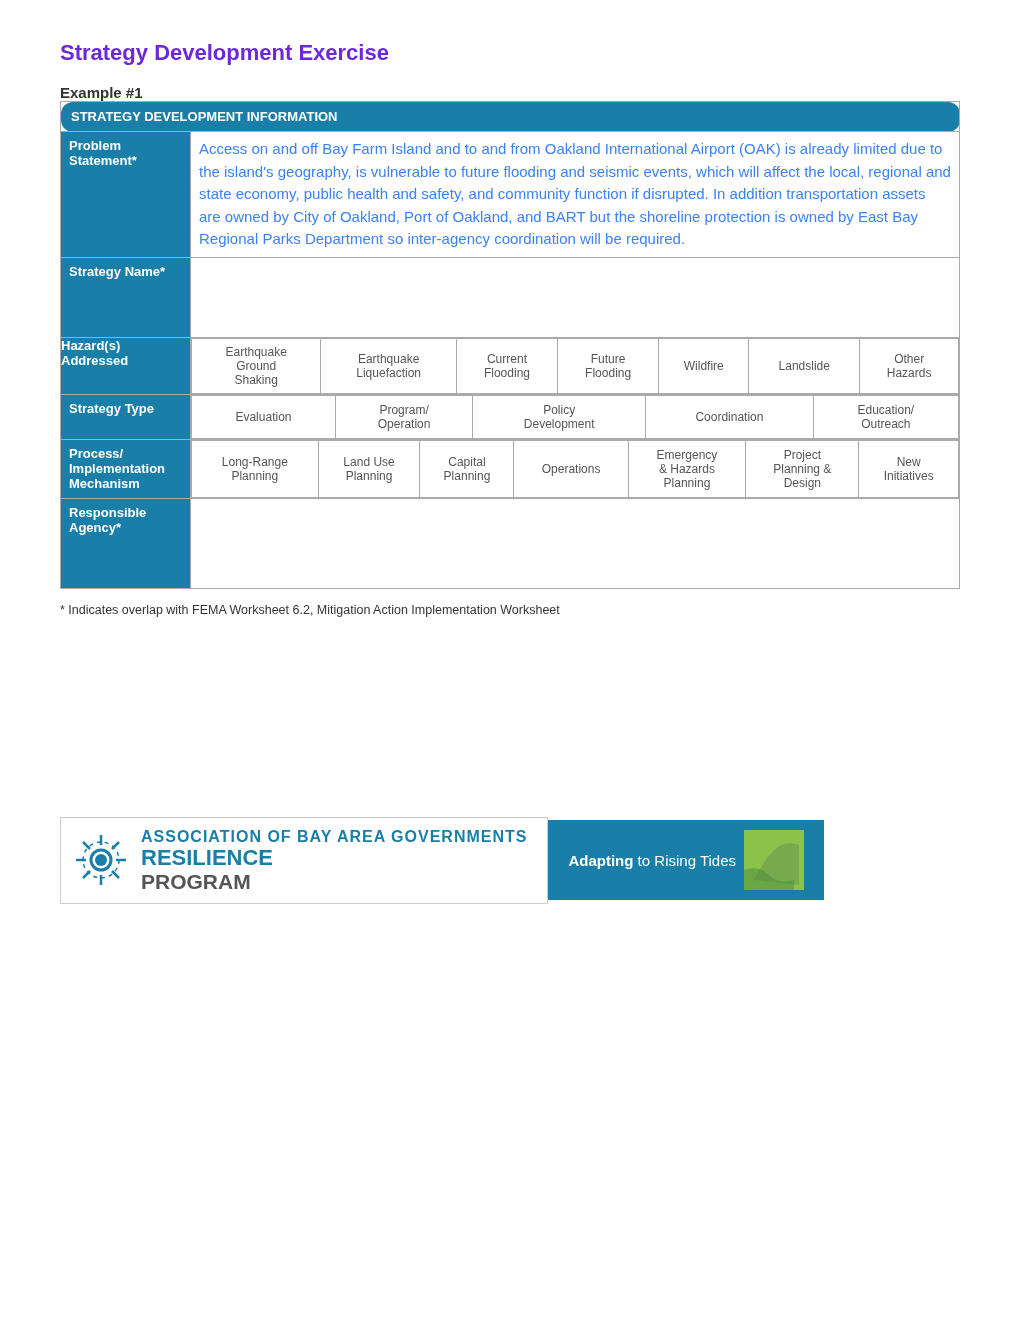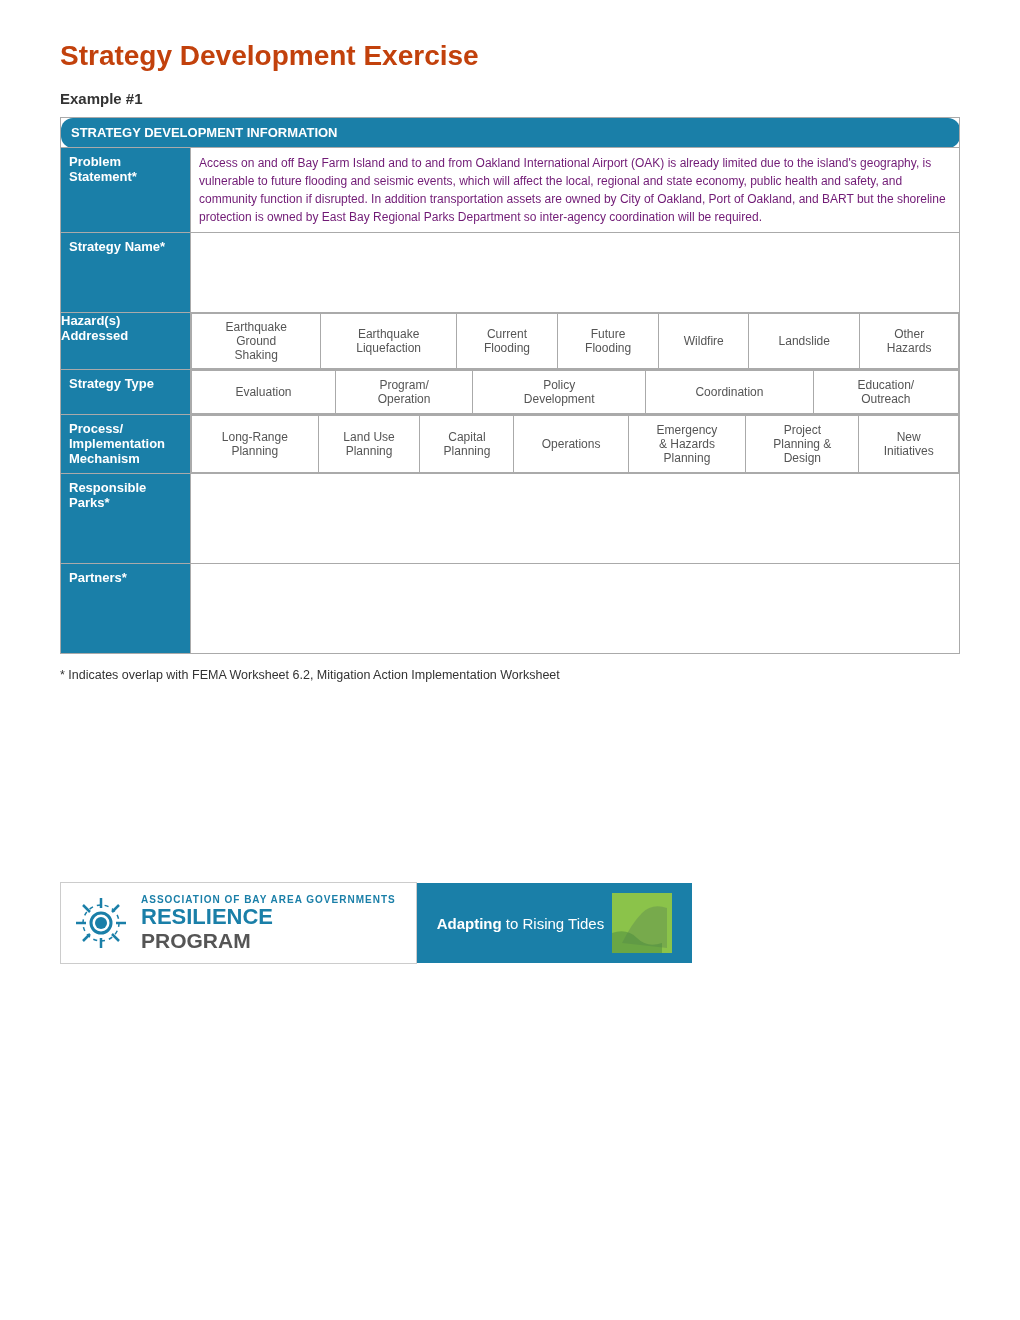--- a/index.html
+++ b/index.html
@@ -5,29 +5,28 @@
     * { box-sizing: border-box; margin: 0; padding: 0; }
     body {
       font-family: Arial, Helvetica, sans-serif;
       background: #fff;
       color: #333;
       width: 1020px;
       min-height: 1320px;
       padding: 40px 60px 40px 60px;
     }
     .page-title {
-      color: #c2410c;
-      font-size: 28px;
+      color: #6d28d9;
+      font-size: 22px;
       font-weight: bold;
       margin-bottom: 18px;
     }
     .example-label {
       font-size: 15px;
       font-weight: bold;
-      margin-bottom: 10px;
     }
     .main-table {
       width: 100%;
       border-collapse: collapse;
       border: 1.5px solid #aaa;
       font-size: 13px;
     }
     .main-table td, .main-table th {
       border: 1px solid #aaa;
       vertical-align: top;
@@ -45,22 +44,22 @@
       background-color: #1a7fa8;
       color: #fff;
       font-weight: bold;
       font-size: 13px;
       width: 130px;
       vertical-align: top;
       padding: 8px 8px;
     }
     .content-cell {
       background-color: #fff;
-      color: #701a75;
-      font-size: 12px;
+      color: #3b82f6;
+      font-size: 15px;
       line-height: 1.5;
     }
     .tall-cell {
       height: 80px;
     }
     .very-tall-cell {
       height: 90px;
     }
     .footnote {
       font-size: 12.5px;
@@ -82,21 +81,21 @@
     }
     .logo-icon {
       width: 60px;
       height: 60px;
     }
     .logo-text {
       display: flex;
       flex-direction: column;
     }
     .logo-abag {
-      font-size: 10px;
+      font-size: 16px;
       color: #1a7fa8;
       letter-spacing: 1px;
       font-weight: bold;
     }
     .logo-resilience {
       font-size: 22px;
       font-weight: bold;
       color: #1a7fa8;
       line-height: 1.1;
     }
@@ -242,28 +241,24 @@
           <td>Project<br>Planning &amp;<br>Design</td>
           <td>New<br>Initiatives</td>
         </tr>
       </tbody>
           </table>
     </td>
   </tr>
 
   <tr>
     <td class="label-cell" style="white-space: pre-line;">Responsible
-Parks*</td>
+Agency*</td>
     <td class="content-cell very-tall-cell" colspan="7"></td>
   </tr>
 
-  <tr>
-    <td class="label-cell" style="height: 90px;">Partners*</td>
-    <td class="content-cell" colspan="7" style="height: 90px;"></td>
-  </tr>
 </tbody>
   </table>
 
 <p class="footnote">* Indicates overlap with FEMA Worksheet 6.2, Mitigation Action Implementation Worksheet</p>
 
 <div class="footer-area">
   <div class="logo-left">
 
     <svg class="logo-icon" viewBox="0 0 60 60" xmlns="http://www.w3.org/2000/svg">
 

